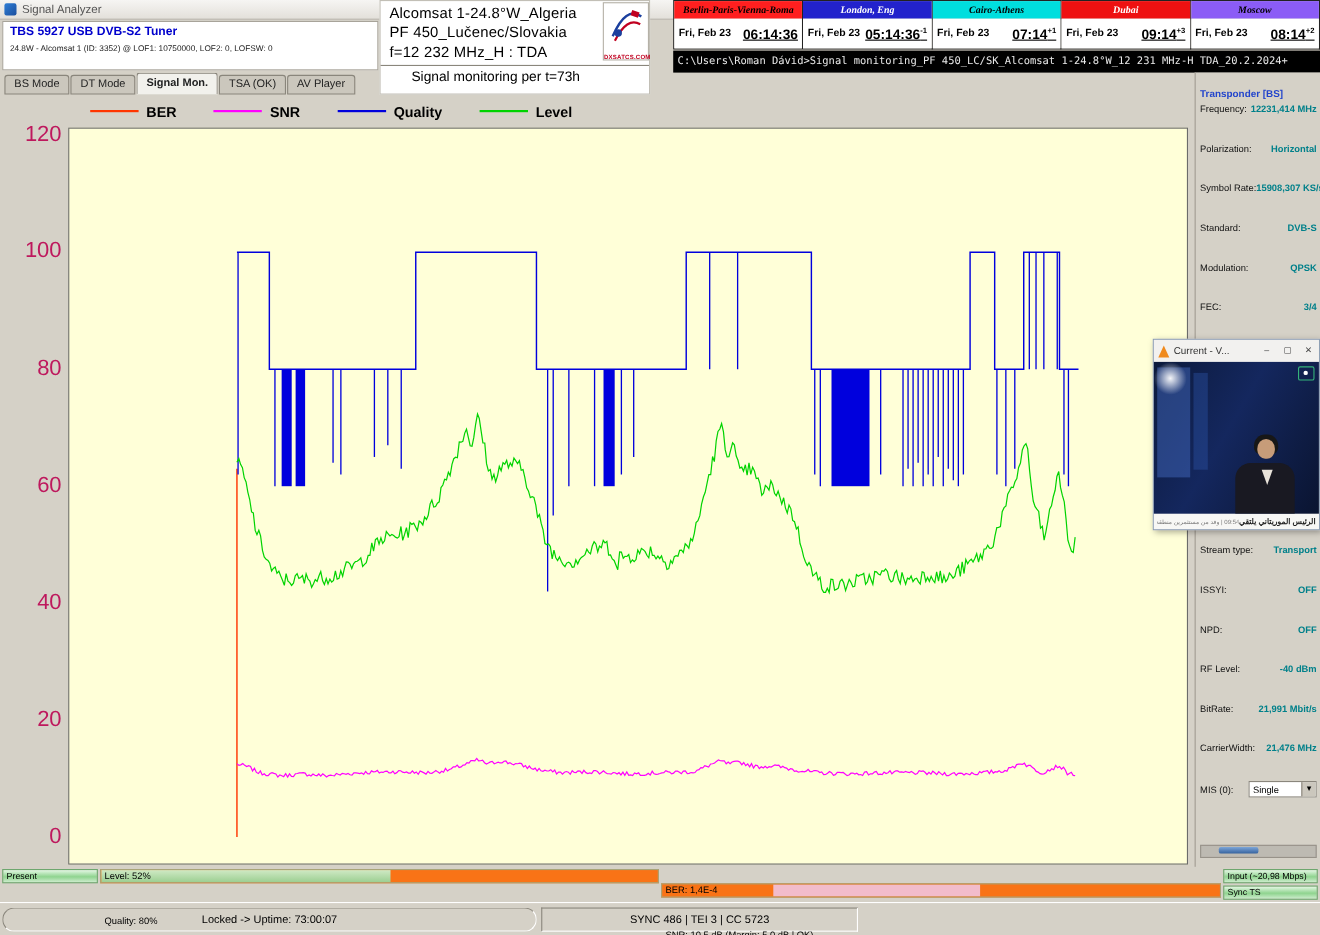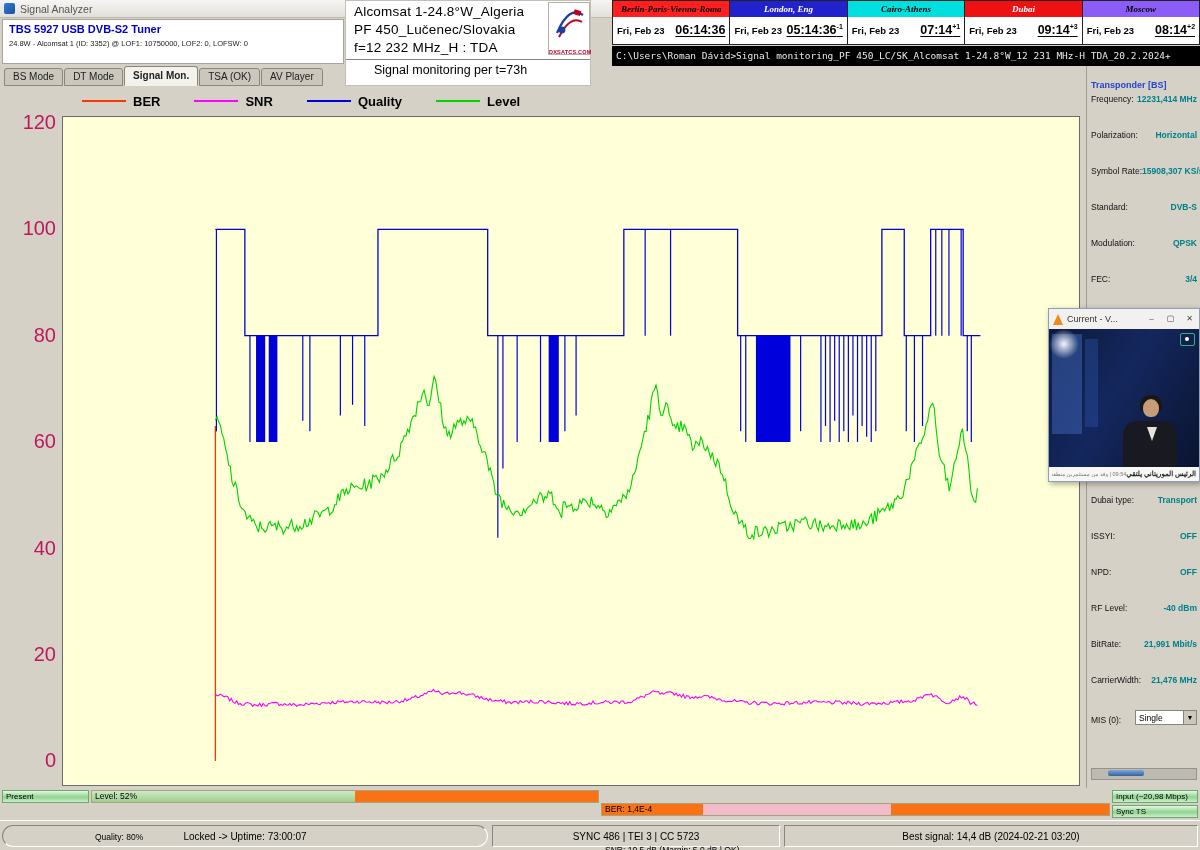--- a/index.html
+++ b/index.html
@@ -38,21 +38,21 @@
   .clock-date{font-size:9.5px;font-weight:bold;white-space:nowrap;}
   .clock-time{font-size:12.5px;font-weight:bold;white-space:nowrap;text-decoration:underline;}
   .clock-time sup{font-size:7px;}
   
   .console{left:612px;top:46px;width:588px;height:20px;background:#000;color:#e8e8e8;
            font-family:"DejaVu Sans Mono",monospace;font-size:9.5px;line-height:20px;
            padding-left:4px;box-sizing:border-box;white-space:nowrap;overflow:hidden;}
   
   .panel{left:1086px;top:66px;width:114px;height:722px;background:#d5d1c7;border-left:1px solid #a09c92;box-sizing:border-box;}
   .panel-title{position:absolute;left:4px;top:14px;font-size:9px;font-weight:bold;color:#2244cc;}
-  .prow{position:absolute;left:4px;right:3px;display:flex;justify-content:space-between;align-items:flex-end;}
+  .prow{position:absolute;left:4px;right:3px;display:flex;justify-content:space-between;align-items:center;}
   .plabel{font-size:8.5px;color:#111;white-space:nowrap;}
   .pvalue{font-size:8.5px;font-weight:bold;color:#00808a;white-space:nowrap;}
   .combo{width:62px;height:15px;background:#fff;border:1px solid #8a867c;display:flex;align-items:center;
          justify-content:space-between;font-size:8.5px;box-sizing:border-box;padding-left:3px;}
   .combo-arrow{width:12px;height:13px;background:#cbc7bd;border-left:1px solid #8a867c;text-align:center;font-size:7px;line-height:13px;}
   .pscroll{position:absolute;left:4px;top:702px;width:104px;height:10px;background:#bdbab2;border:1px solid #979289;}
   .pthumb{position:absolute;left:16px;top:1px;width:36px;height:6px;background:linear-gradient(#7da6d8,#35629e);border-radius:2px;}
   
   .chart-wrap{left:2px;top:88px;width:1082px;height:700px;background:#d5d1c7;}
   .legend{position:absolute;left:80px;top:4px;display:flex;gap:34px;align-items:center;height:18px;}
@@ -197,21 +197,21 @@
   <div class="prow" style="top:172px">
     <span class="plabel">Modulation:</span>
     <span class="pvalue">QPSK</span>
   </div>
   <div class="prow" style="top:208px">
     <span class="plabel">FEC:</span>
     <span class="pvalue">3/4</span>
   </div>
 
   <div class="prow" style="top:429px">
-    <span class="plabel">Dubai type:</span>
+    <span class="plabel">Stream type:</span>
     <span class="pvalue">Transport</span>
   </div>
   <div class="prow" style="top:465px">
     <span class="plabel">ISSYI:</span>
     <span class="pvalue">OFF</span>
   </div>
   <div class="prow" style="top:501px">
     <span class="plabel">NPD:</span>
     <span class="pvalue">OFF</span>
   </div>
@@ -367,14 +367,13 @@
 </div>
 <div class="abs bar" style="left:601px;top:805px;width:509px;">
   <div class="bar-band" style="left:20%;width:37%;"></div>
   <span class="bar-text">SNR: 10,5 dB (Margin: 5,0 dB | OK)</span>
 </div>
 <div class="abs gbox" style="left:1112px;top:805px;width:86px;">Sync TS</div>
 
 <div class="abs statusbar">
   <div class="sseg" style="width:486px;border-radius:11px;">Locked -&gt; Uptime: 73:00:07</div>
   <div class="sseg" style="width:288px;">SYNC 486 | TEI 3 | CC 5723</div>
-  <div class="sseg" style="width:414px;">Best signal: 14,4 dB (2024-02-21 03:20)</div>
 </div>
 
 </body></html>

